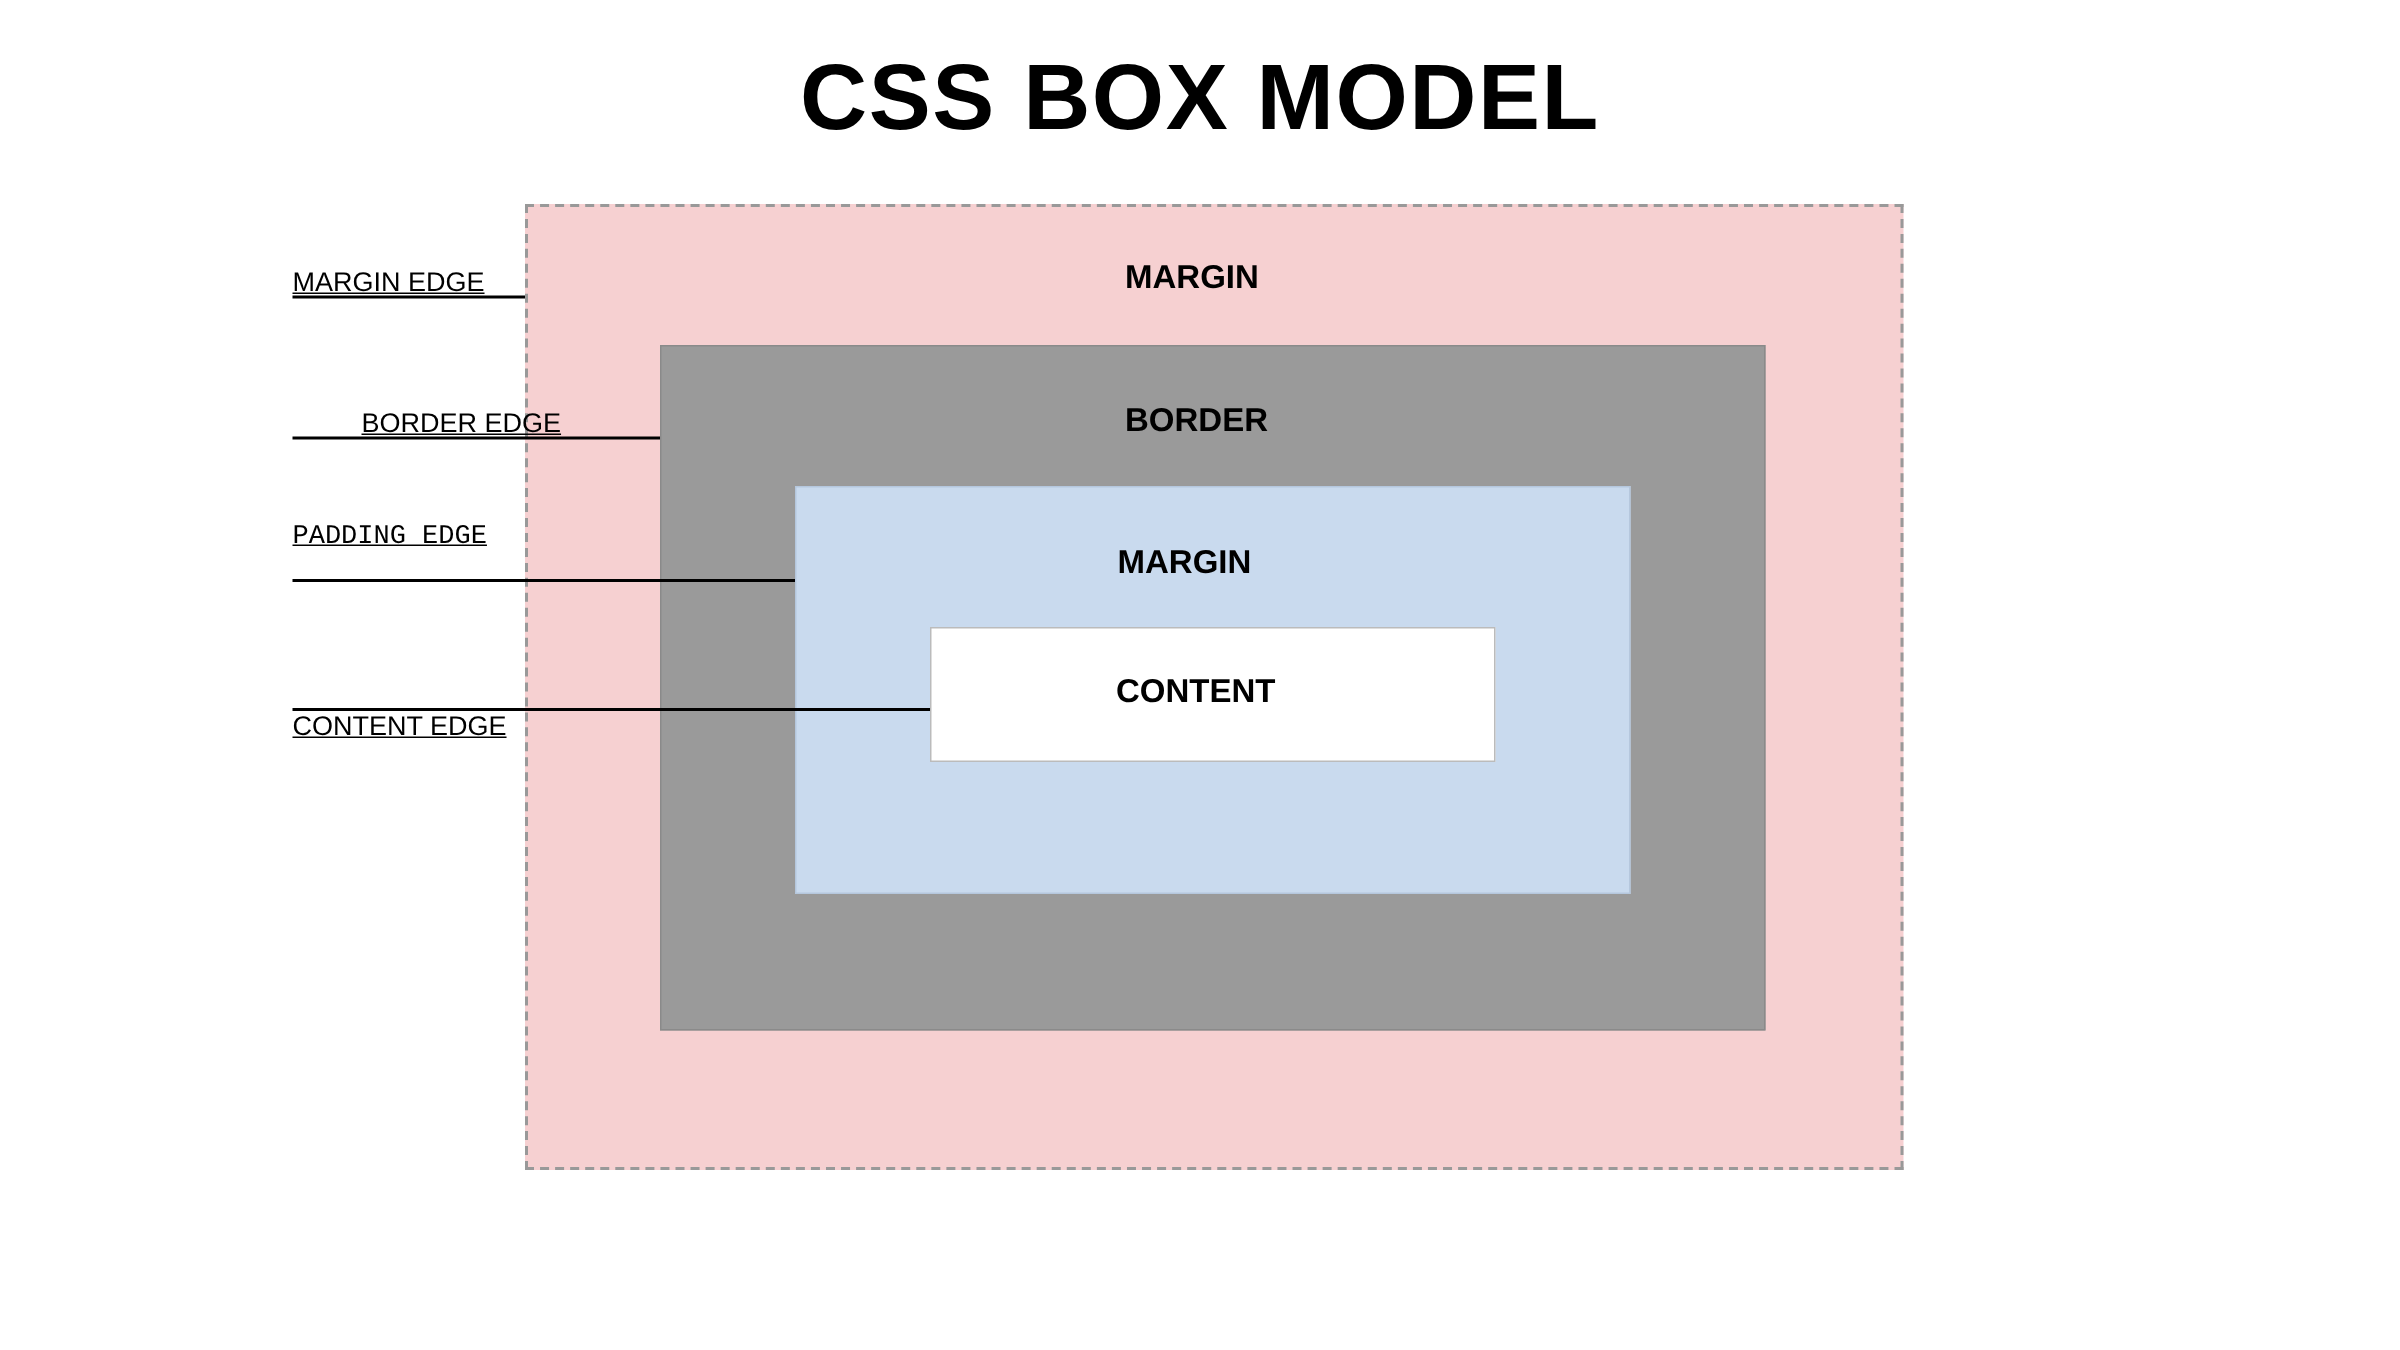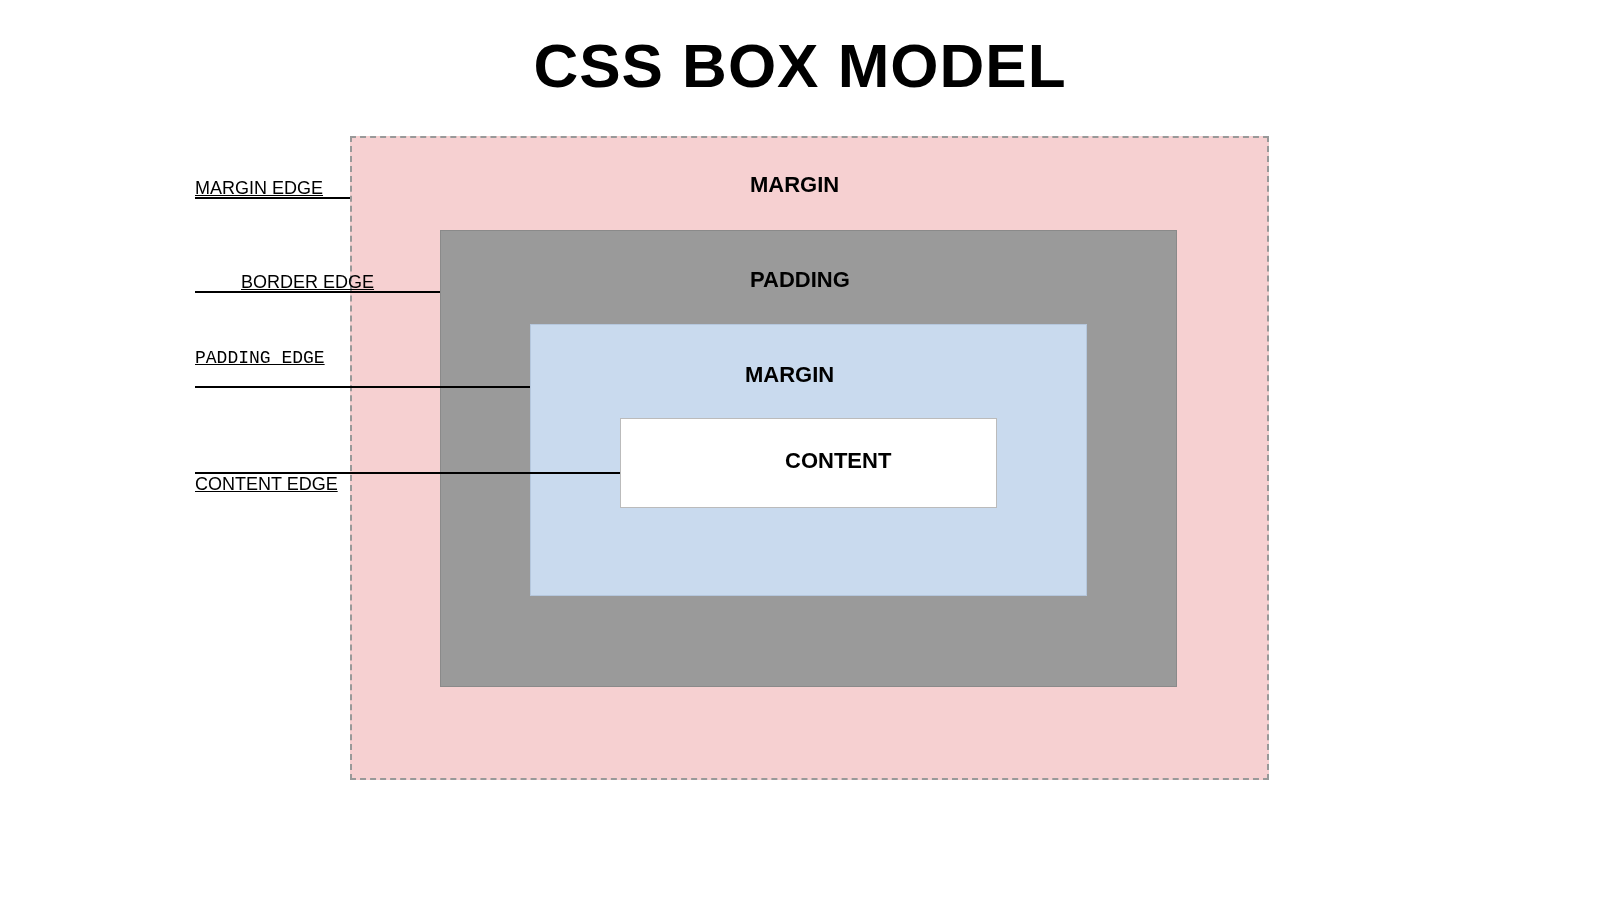--- a/index.html
+++ b/index.html
@@ -8,21 +8,21 @@
   
   .margin-box{position:absolute;left:350px;top:136px;width:915px;height:640px;border:2px dashed #999;background:#f6d0d1;}
   .border-box{position:absolute;left:440px;top:230px;width:735px;height:455px;background:#9a9a9a;border:1px solid #8a8a8a;}
   .padding-box{position:absolute;left:530px;top:324px;width:555px;height:270px;background:#c9daee;border:1px solid #b5c7dd;}
   .content-box{position:absolute;left:620px;top:418px;width:375px;height:88px;background:#fff;border:1px solid #bbb;}
   
   .box-label{position:absolute;font-size:22px;font-weight:700;}
   .lbl-margin{left:750px;top:172px;}
   .lbl-border{left:750px;top:267px;}
   .lbl-padding{left:745px;top:362px;}
-  .lbl-content{left:785px;top:448px;text-align:right;}
+  .lbl-content{left:744px;top:448px;text-align:right;}
   
   .edge-label{position:absolute;font-size:18px;font-weight:400;text-decoration:underline;text-align:center;}
   .el-margin{left:195px;top:178px;}
   .el-border{left:205px;top:272px;margin-left:36px;}
   .el-padding{left:195px;top:348px;font-family:Liberation Mono, monospace;}
   .el-content{left:195px;top:474px;}
   
   .connector{position:absolute;height:2px;background:#000;}
 </style>
 </head>
@@ -31,21 +31,21 @@
 <div class="stage">
 
   <div class="title">CSS BOX MODEL</div>
 
   <div class="margin-box"></div>
   <div class="border-box"></div>
   <div class="padding-box"></div>
   <div class="content-box"></div>
 
   <div class="box-label lbl-margin">MARGIN</div>
-  <div class="box-label lbl-border">PADDING</div>
+  <div class="box-label lbl-border">BORDER</div>
   <div class="box-label lbl-padding">MARGIN</div>
   <div class="box-label lbl-content">CONTENT</div>
 
   <div class="edge-label el-margin">MARGIN EDGE</div>
   <div class="edge-label el-border">BORDER EDGE</div>
   <div class="edge-label el-padding">PADDING EDGE</div>
   <div class="edge-label el-content">CONTENT EDGE</div>
 
   <div class="connector" style="left: 195px; top: 197px; width: 155px;"></div>
   <div class="connector" style="left: 195px; top: 291px; width: 245px;"></div>

